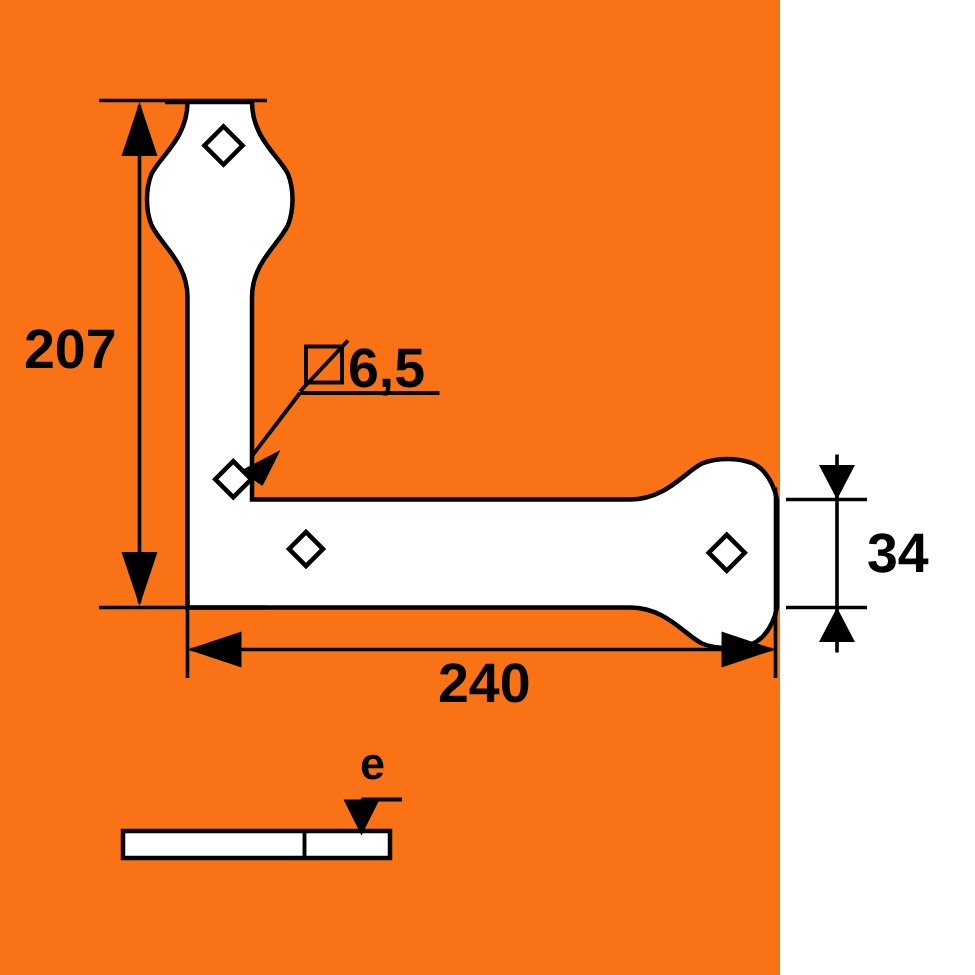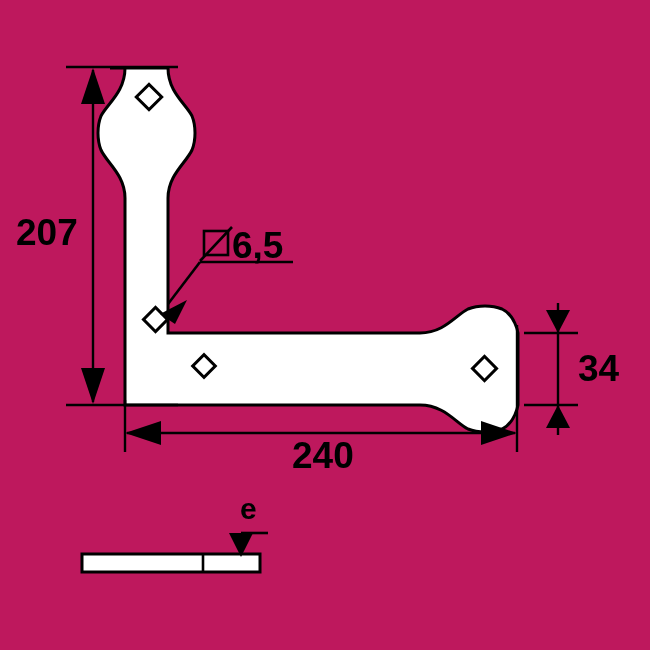--- a/index.html
+++ b/index.html
@@ -8,23 +8,23 @@
     background: #ffffff;
   }
   body {
     width: 650px;
     height: 650px;
     font-family: "Liberation Sans", sans-serif;
     overflow: hidden;
   }
   #drawing-root {
     position: relative;
-    width: 650px;
+    width: 520px;
     height: 650px;
-    background: #be185d;
+    background: #f97316;
   }
   svg#technical-drawing {
     display: block;
     width: 650px;
     height: 650px;
   }
   .part-outline {
     fill: #ffffff;
     stroke: #000000;
     stroke-width: 3;

